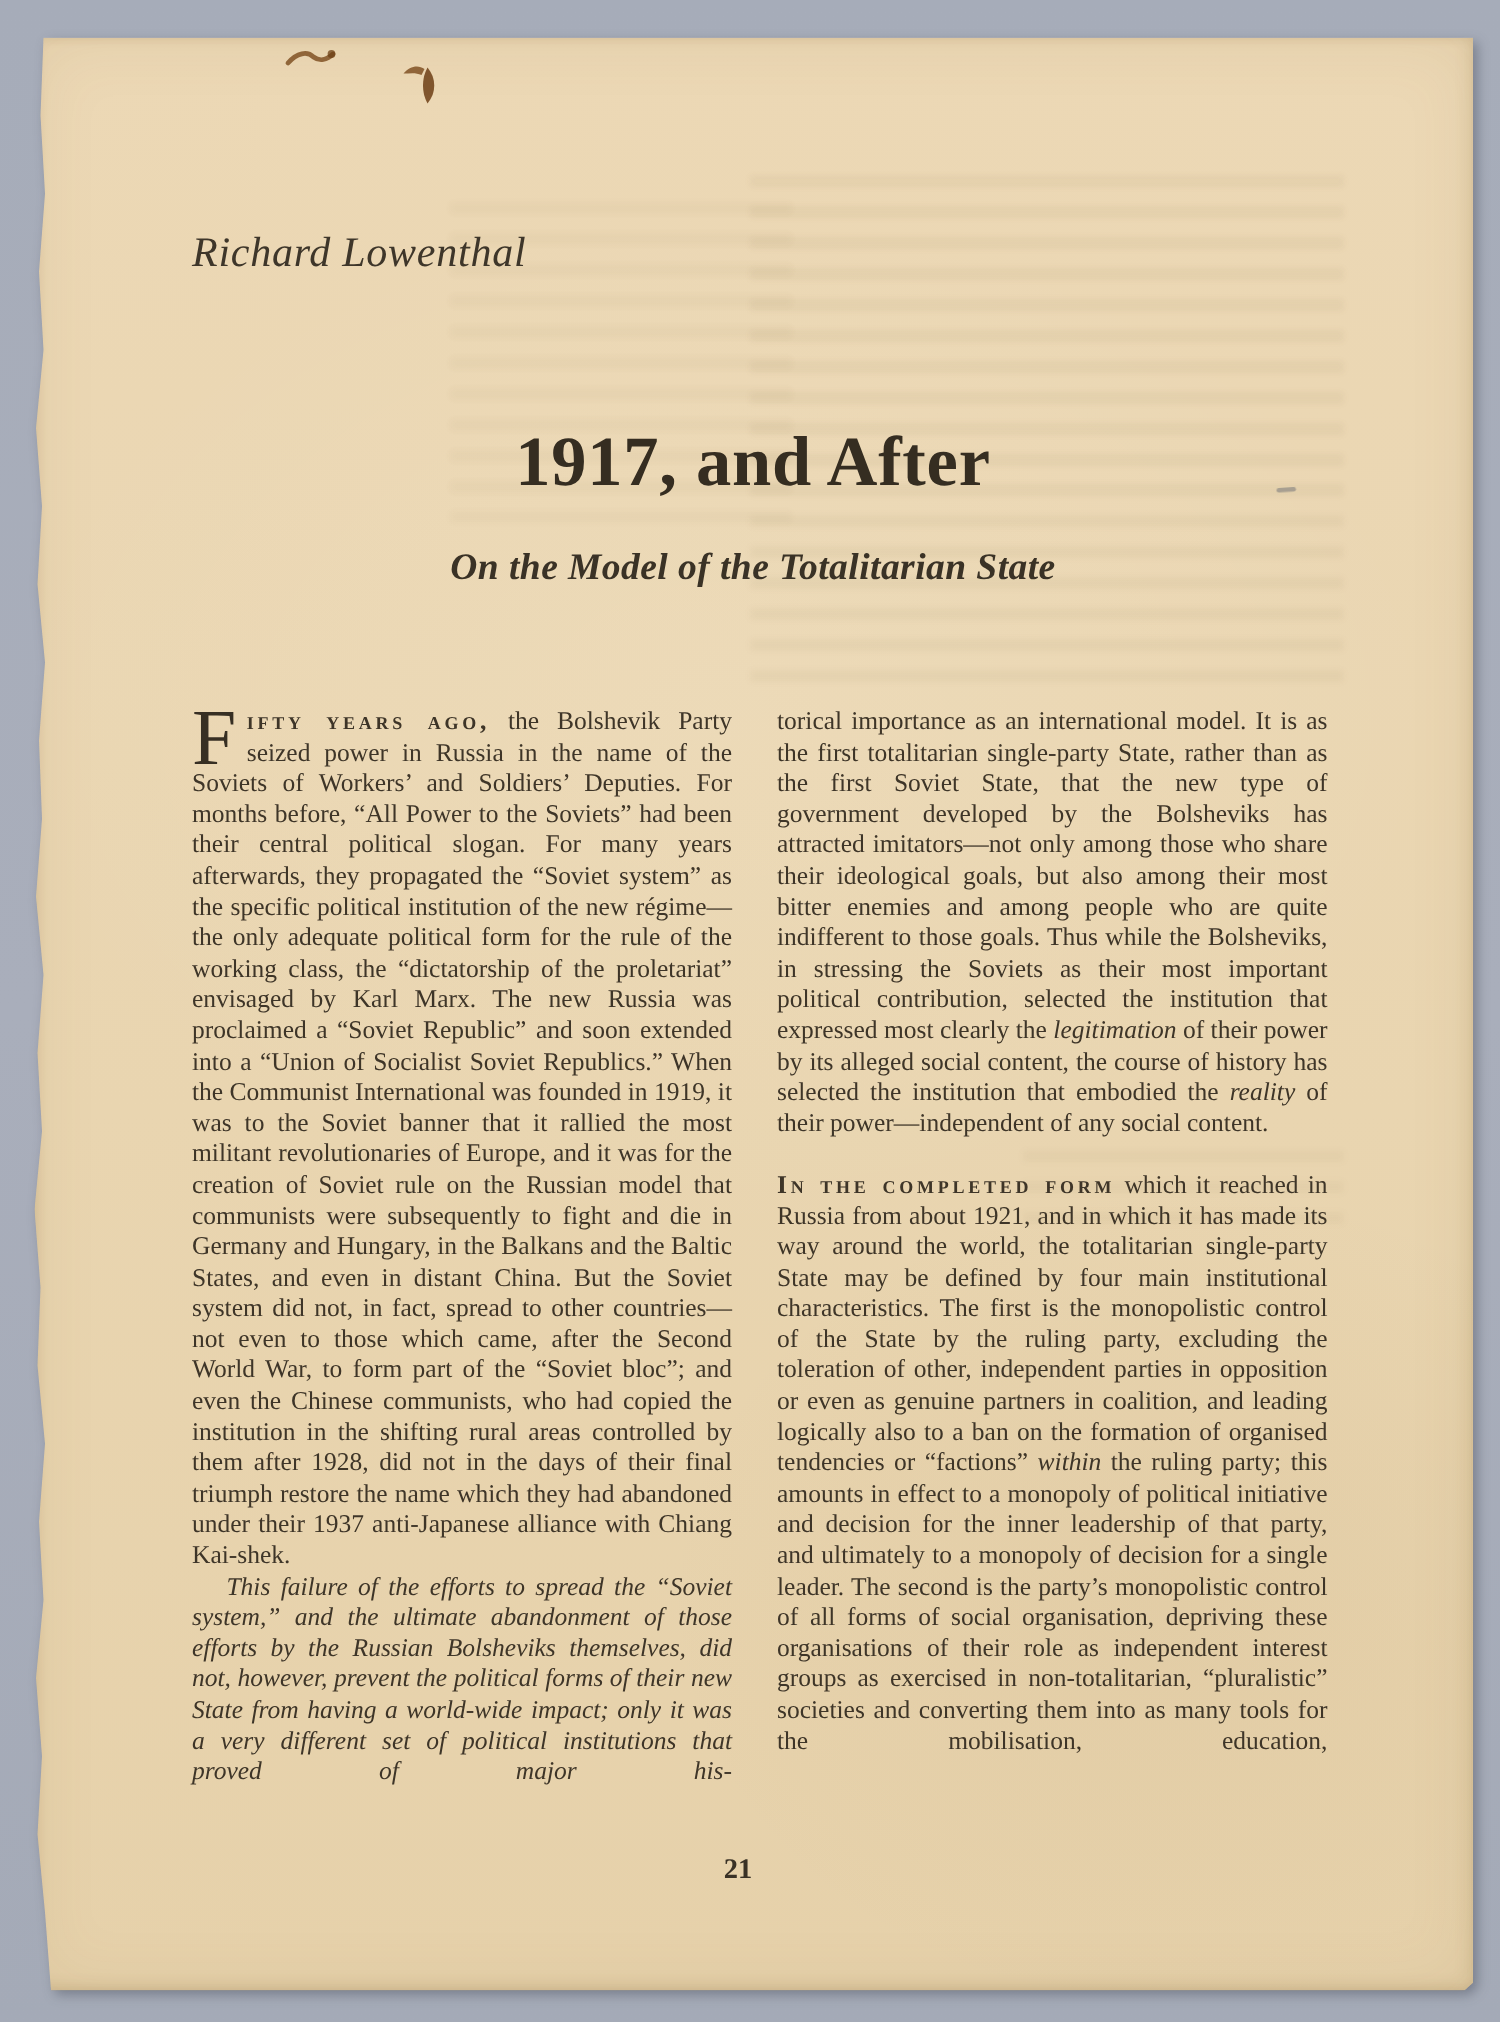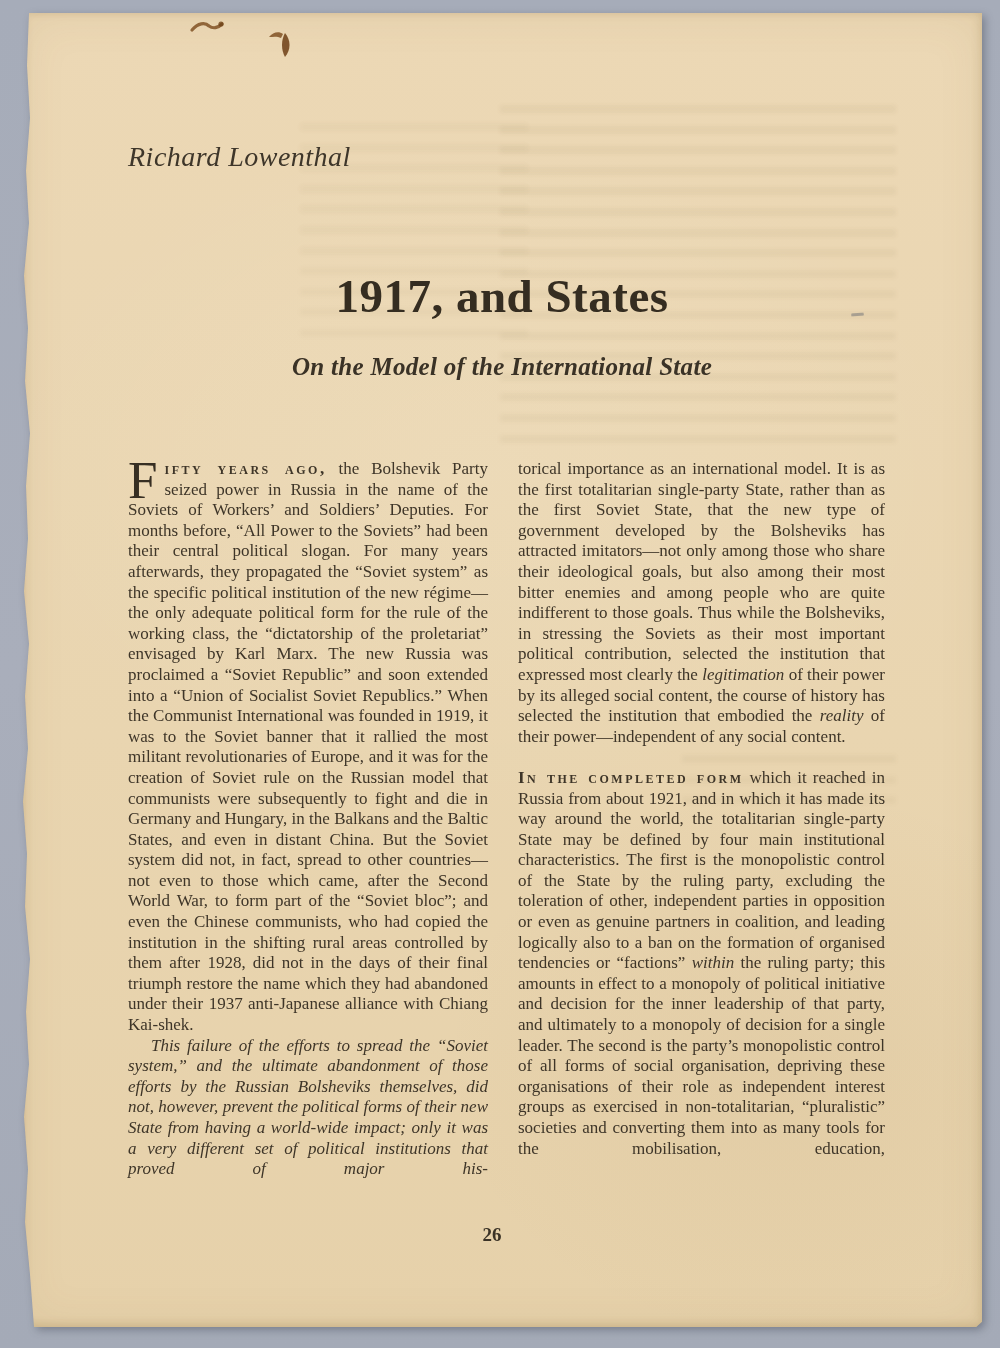--- a/index.html
+++ b/index.html
@@ -17,20 +17,21 @@
     position:absolute;inset:0;
     background:
       radial-gradient(ellipse 700px 500px at 48% 35%, rgba(255,250,235,.10), rgba(0,0,0,0) 70%),
       radial-gradient(ellipse 500px 400px at 80% 80%, rgba(140,105,50,.06), rgba(0,0,0,0) 70%),
       linear-gradient(180deg,#ecd8b5 0%,#e9d5b0 55%,#e6d1aa 100%);
     clip-path:polygon(
       7px 0%,100% 0%,100% 99.6%,99.4% 100%,12px 100%,
       8px 96%,3px 92%,6px 88%,2px 84%,7px 80%,4px 76%,8px 72%,3px 68%,
       5px 64%,1px 60%,6px 56%,3px 52%,7px 48%,2px 44%,6px 40%,4px 36%,
       8px 32%,3px 28%,6px 24%,2px 20%,7px 16%,4px 12%,8px 8%,5px 4%);
+    margin-top:12px;
   }
   .paper::after{
     content:"";position:absolute;inset:0;pointer-events:none;
     box-shadow:inset 0 0 45px rgba(125,95,45,.10), inset -3px -3px 10px rgba(125,95,45,.12), inset 3px 0 8px rgba(125,95,45,.14);
   }
   .ghost{
     position:absolute;pointer-events:none;
     background:repeating-linear-gradient(180deg,
       rgba(122,98,60,.09) 0px, rgba(122,98,60,.09) 8px,
       rgba(0,0,0,0) 8px, rgba(0,0,0,0) 20.6px);
@@ -92,31 +93,31 @@
     <div class="ghost g3"></div>
 
     <svg class="stains" width="960" height="70">
       <path d="M170,17 c6,-7 13,-8 17,-4 c4,3 9,2 13,-2" stroke="#7a4a1c" stroke-width="3.2" fill="none" opacity=".8" stroke-linecap="round"></path>
       <circle cx="199" cy="11" r="2.6" fill="#6e4016" opacity=".75"></circle>
       <path d="M247,24 c4,-5 10,-6 14,-3 l-2,4 c-4,-2 -8,-1 -12,-1 z" fill="#7a4a1c" opacity=".8"></path>
       <path d="M263,20 c6,7 6,17 0,24 c-4,-7 -4,-17 0,-24 z" fill="#6e4016" opacity=".85"></path>
     </svg>
 
     <div class="author">Richard Lowenthal</div>
-    <h1 class="title">1917, and States</h1>
-    <h2 class="subtitle">On the Model of the International State</h2>
+    <h1 class="title">1917, and After</h1>
+    <h2 class="subtitle">On the Model of the Totalitarian State</h2>
 
     <div class="columns">
       <div class="col col-left">
         <p class="p1"><span class="dropcap">F</span><span class="sc">ifty years ago,</span><span> the Bolshevik Party seized power in Russia in the name of the Soviets of Workers’ and Soldiers’ Deputies. For months before, “All Power to the Soviets” had been their central political slogan. For many years afterwards, they propagated the “Soviet system” as the specific political institution of the new régime—the only adequate political form for the rule of the working class, the “dictatorship of the proletariat” envisaged by Karl Marx. The new Russia was proclaimed a “Soviet Republic” and soon extended into a “Union of Socialist Soviet Republics.” When the Communist International was founded in 1919, it was to the Soviet banner that it rallied the most militant revolutionaries of Europe, and it was for the creation of Soviet rule on the Russian model that communists were subsequently to fight and die in Germany and Hungary, in the Balkans and the Baltic States, and even in distant China. But the Soviet system did not, in fact, spread to other countries—not even to those which came, after the Second World War, to form part of the “Soviet bloc”; and even the Chinese communists, who had copied the institution in the shifting rural areas controlled by them after 1928, did not in the days of their final triumph restore the name which they had abandoned under their 1937 anti-Japanese alliance with Chiang Kai-shek.</span></p>
         <p class="indent justify-last">This failure of the efforts to spread the “Soviet system,” and the ultimate abandonment of those efforts by the Russian Bolsheviks themselves, did not, however, prevent the political forms of their new State from having a world-wide impact; only it was a very different set of political institutions that proved of major his-</p>
       </div>
       <div class="col col-right">
         <p class="p1"><span>torical importance as an international model. It is as the first totalitarian single-party State, rather than as the first Soviet State, that the new type of government developed by the Bolsheviks has attracted imitators—not only among those who share their ideological goals, but also among their most bitter enemies and among people who are quite indifferent to those goals. Thus while the Bolsheviks, in stressing the Soviets as their most important political contribution, selected the institution that expressed most clearly the </span><i>legitimation</i><span> of their power by its alleged social content, the course of history has selected the institution that embodied the </span><i>reality</i><span> of their power—independent of any social content.</span></p>
         <p class="section justify-last"><span class="sc">In the completed form</span><span> which it reached in Russia from about 1921, and in which it has made its way around the world, the totalitarian single-party State may be defined by four main institutional characteristics. The first is the monopolistic control of the State by the ruling party, excluding the toleration of other, independent parties in opposition or even as genuine partners in coalition, and leading logically also to a ban on the formation of organised tendencies or “factions” </span><i>within</i><span> the ruling party; this amounts in effect to a monopoly of political initiative and decision for the inner leadership of that party, and ultimately to a monopoly of decision for a single leader. The second is the party’s monopolistic control of all forms of social organisation, depriving these organisations of their role as independent interest groups as exercised in non-totalitarian, “pluralistic” societies and converting them into as many tools for the mobilisation, education,</span></p>
       </div>
     </div>
 
-    <div class="pagenum">26</div>
+    <div class="pagenum">21</div>
     <div class="pencil-dash"></div>
 
   </div>
 </div>
 
 </body></html>

